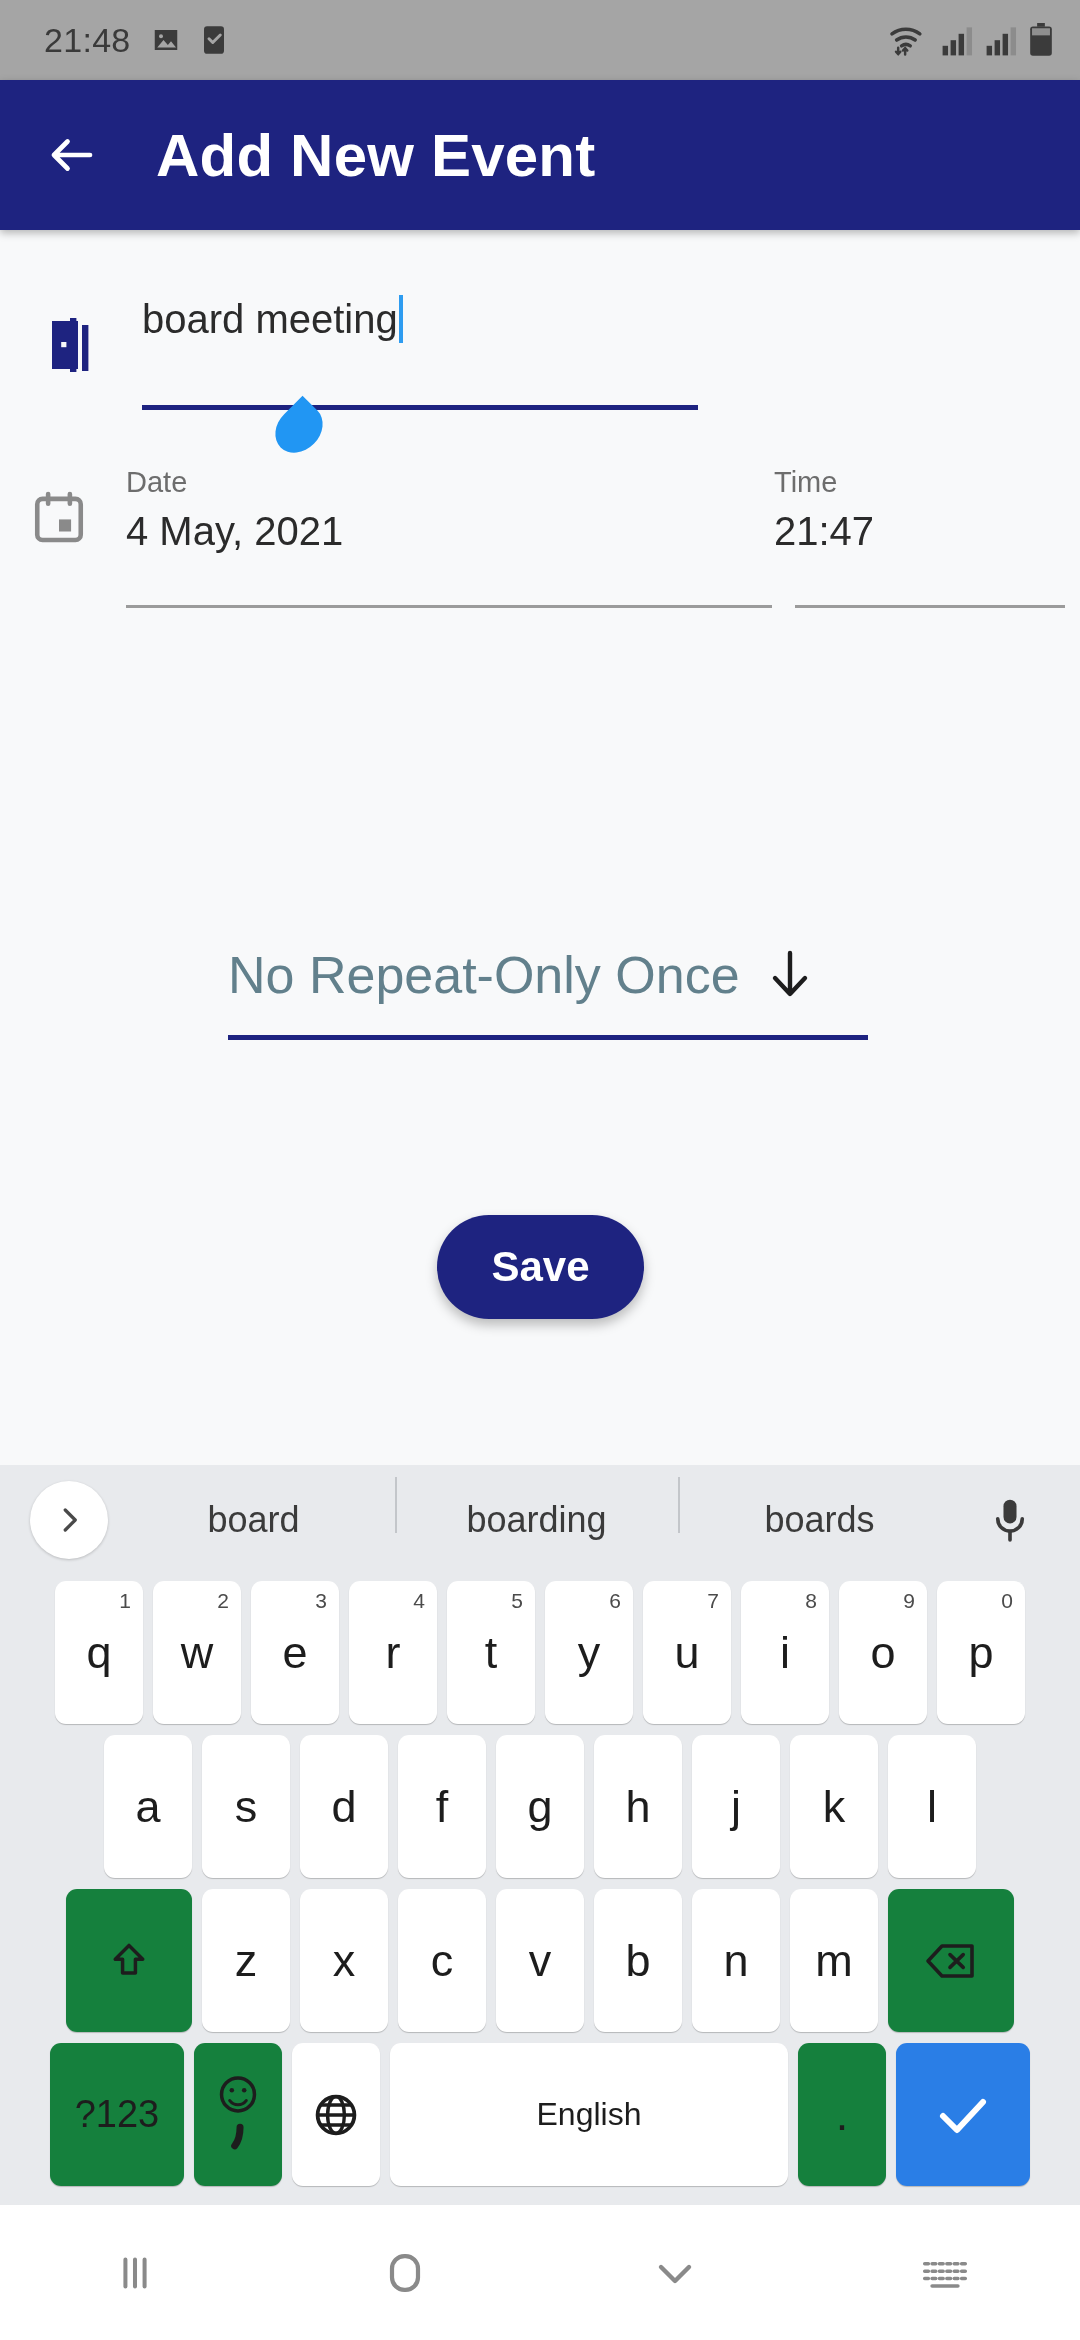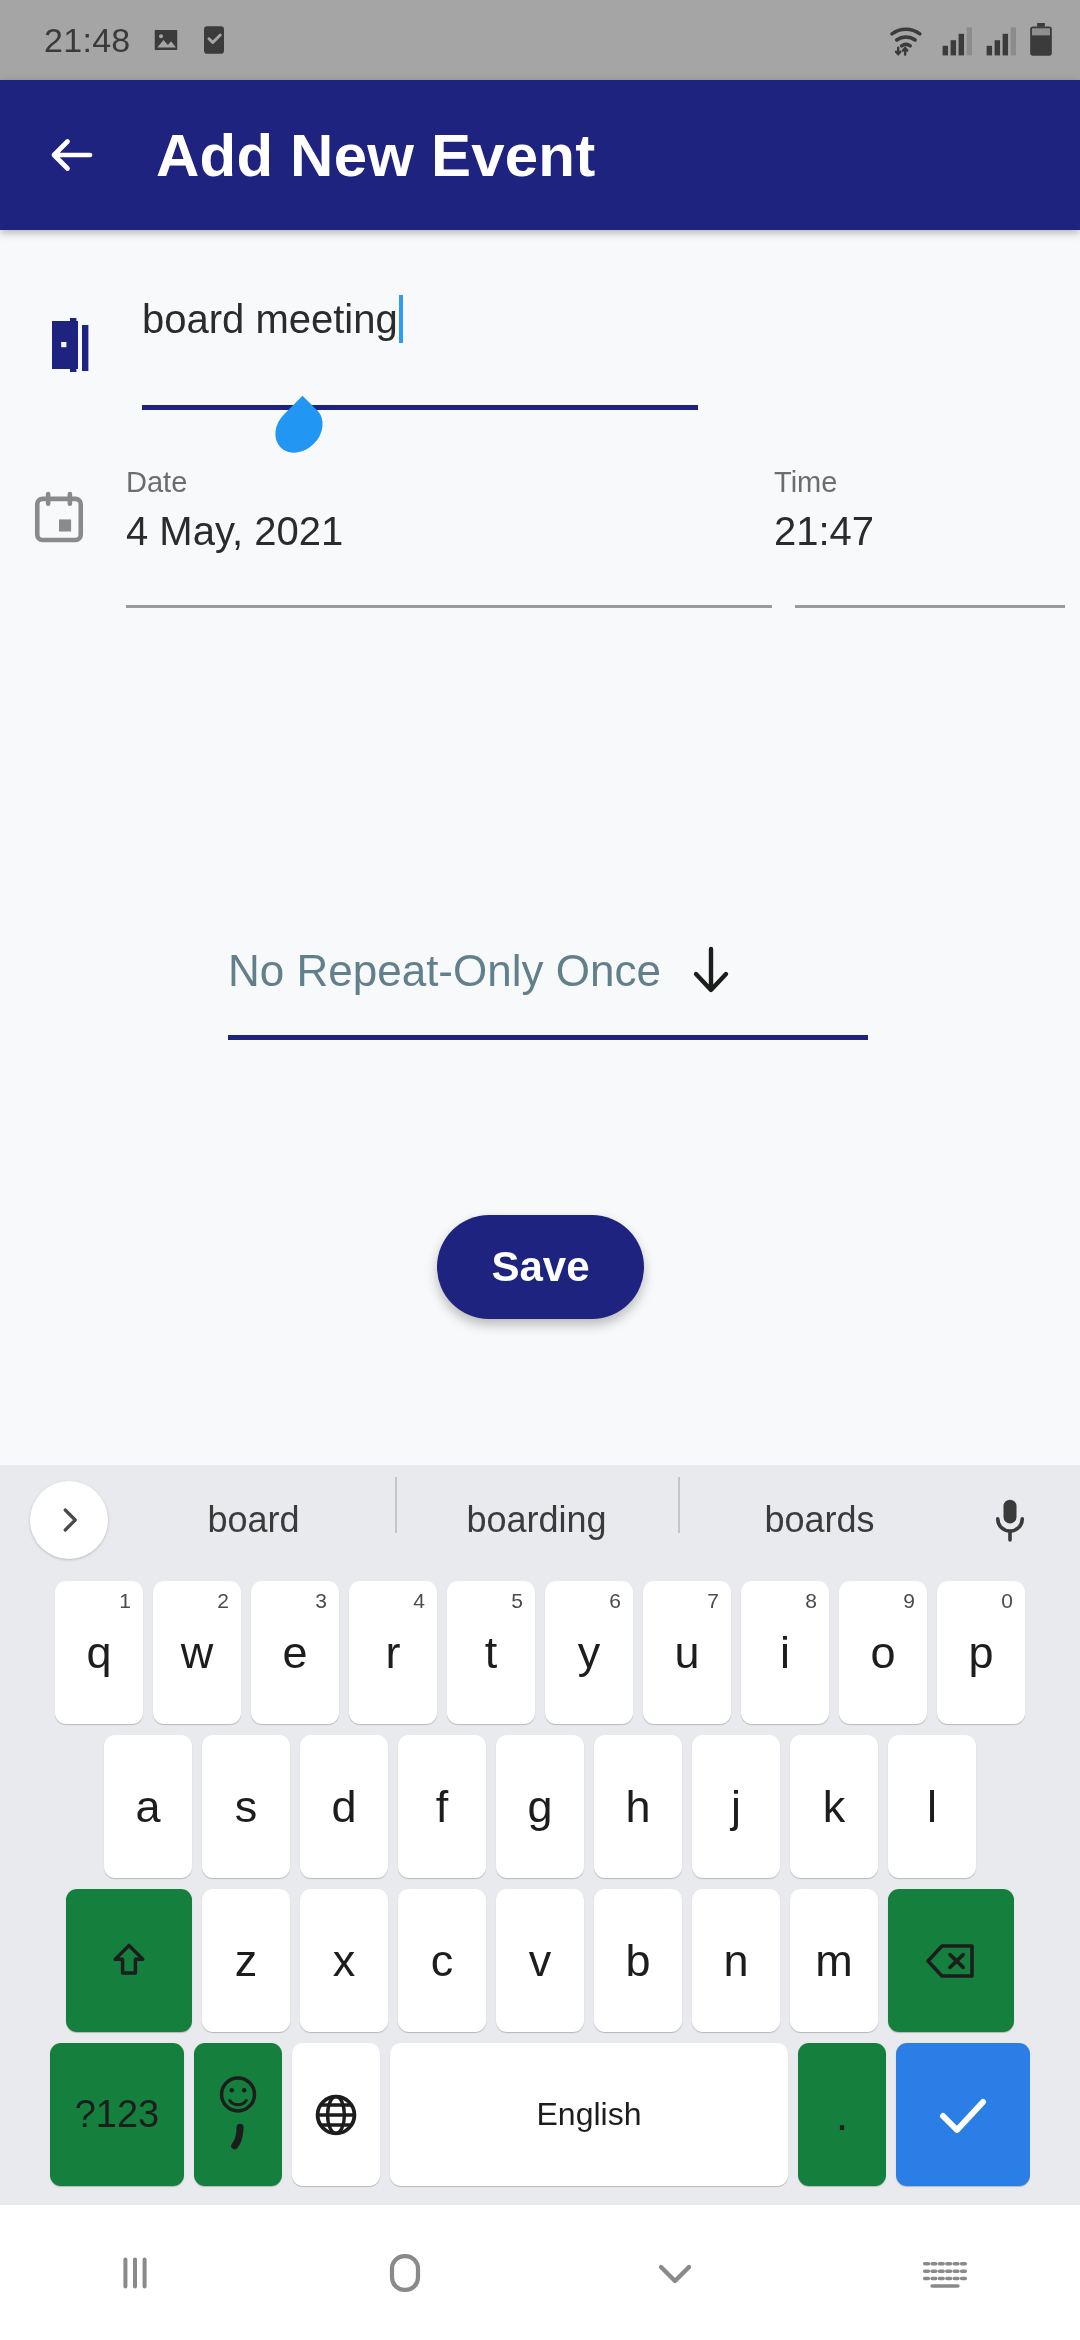--- a/index.html
+++ b/index.html
@@ -78,21 +78,21 @@
   .field-value { font-size: 40px; color: #2b2b2b; }
   .field-line { position: absolute; height: 3px; background: #9b9b9b; }
   .date-field { left: 126px; top: 8px; }
   .date-line  { left: 126px; top: 147px; width: 646px; }
   .time-field { left: 752px; top: 8px; margin-left: 22px; }
   .time-line  { left: 795px; top: 147px; width: 270px; }
 
   
   .repeat-wrap { position: absolute; top: 715px; left: 228px; width: 640px; }
   .repeat-inner { display: flex; align-items: center; gap: 26px; }
-  .repeat-text { font-size: 44px; color: #62808c; white-space: nowrap; }
+  .repeat-text { font-size: 52px; color: #62808c; white-space: nowrap; }
   .repeat-line {
     position: absolute; left: 228px; top: 805px; width: 640px; height: 5px;
     background: #1e2380;
   }
 
   
   .save-btn {
     position: absolute; top: 985px; left: 437px;
     width: 207px; height: 104px;
     background: #1e2380; border-radius: 52px;

